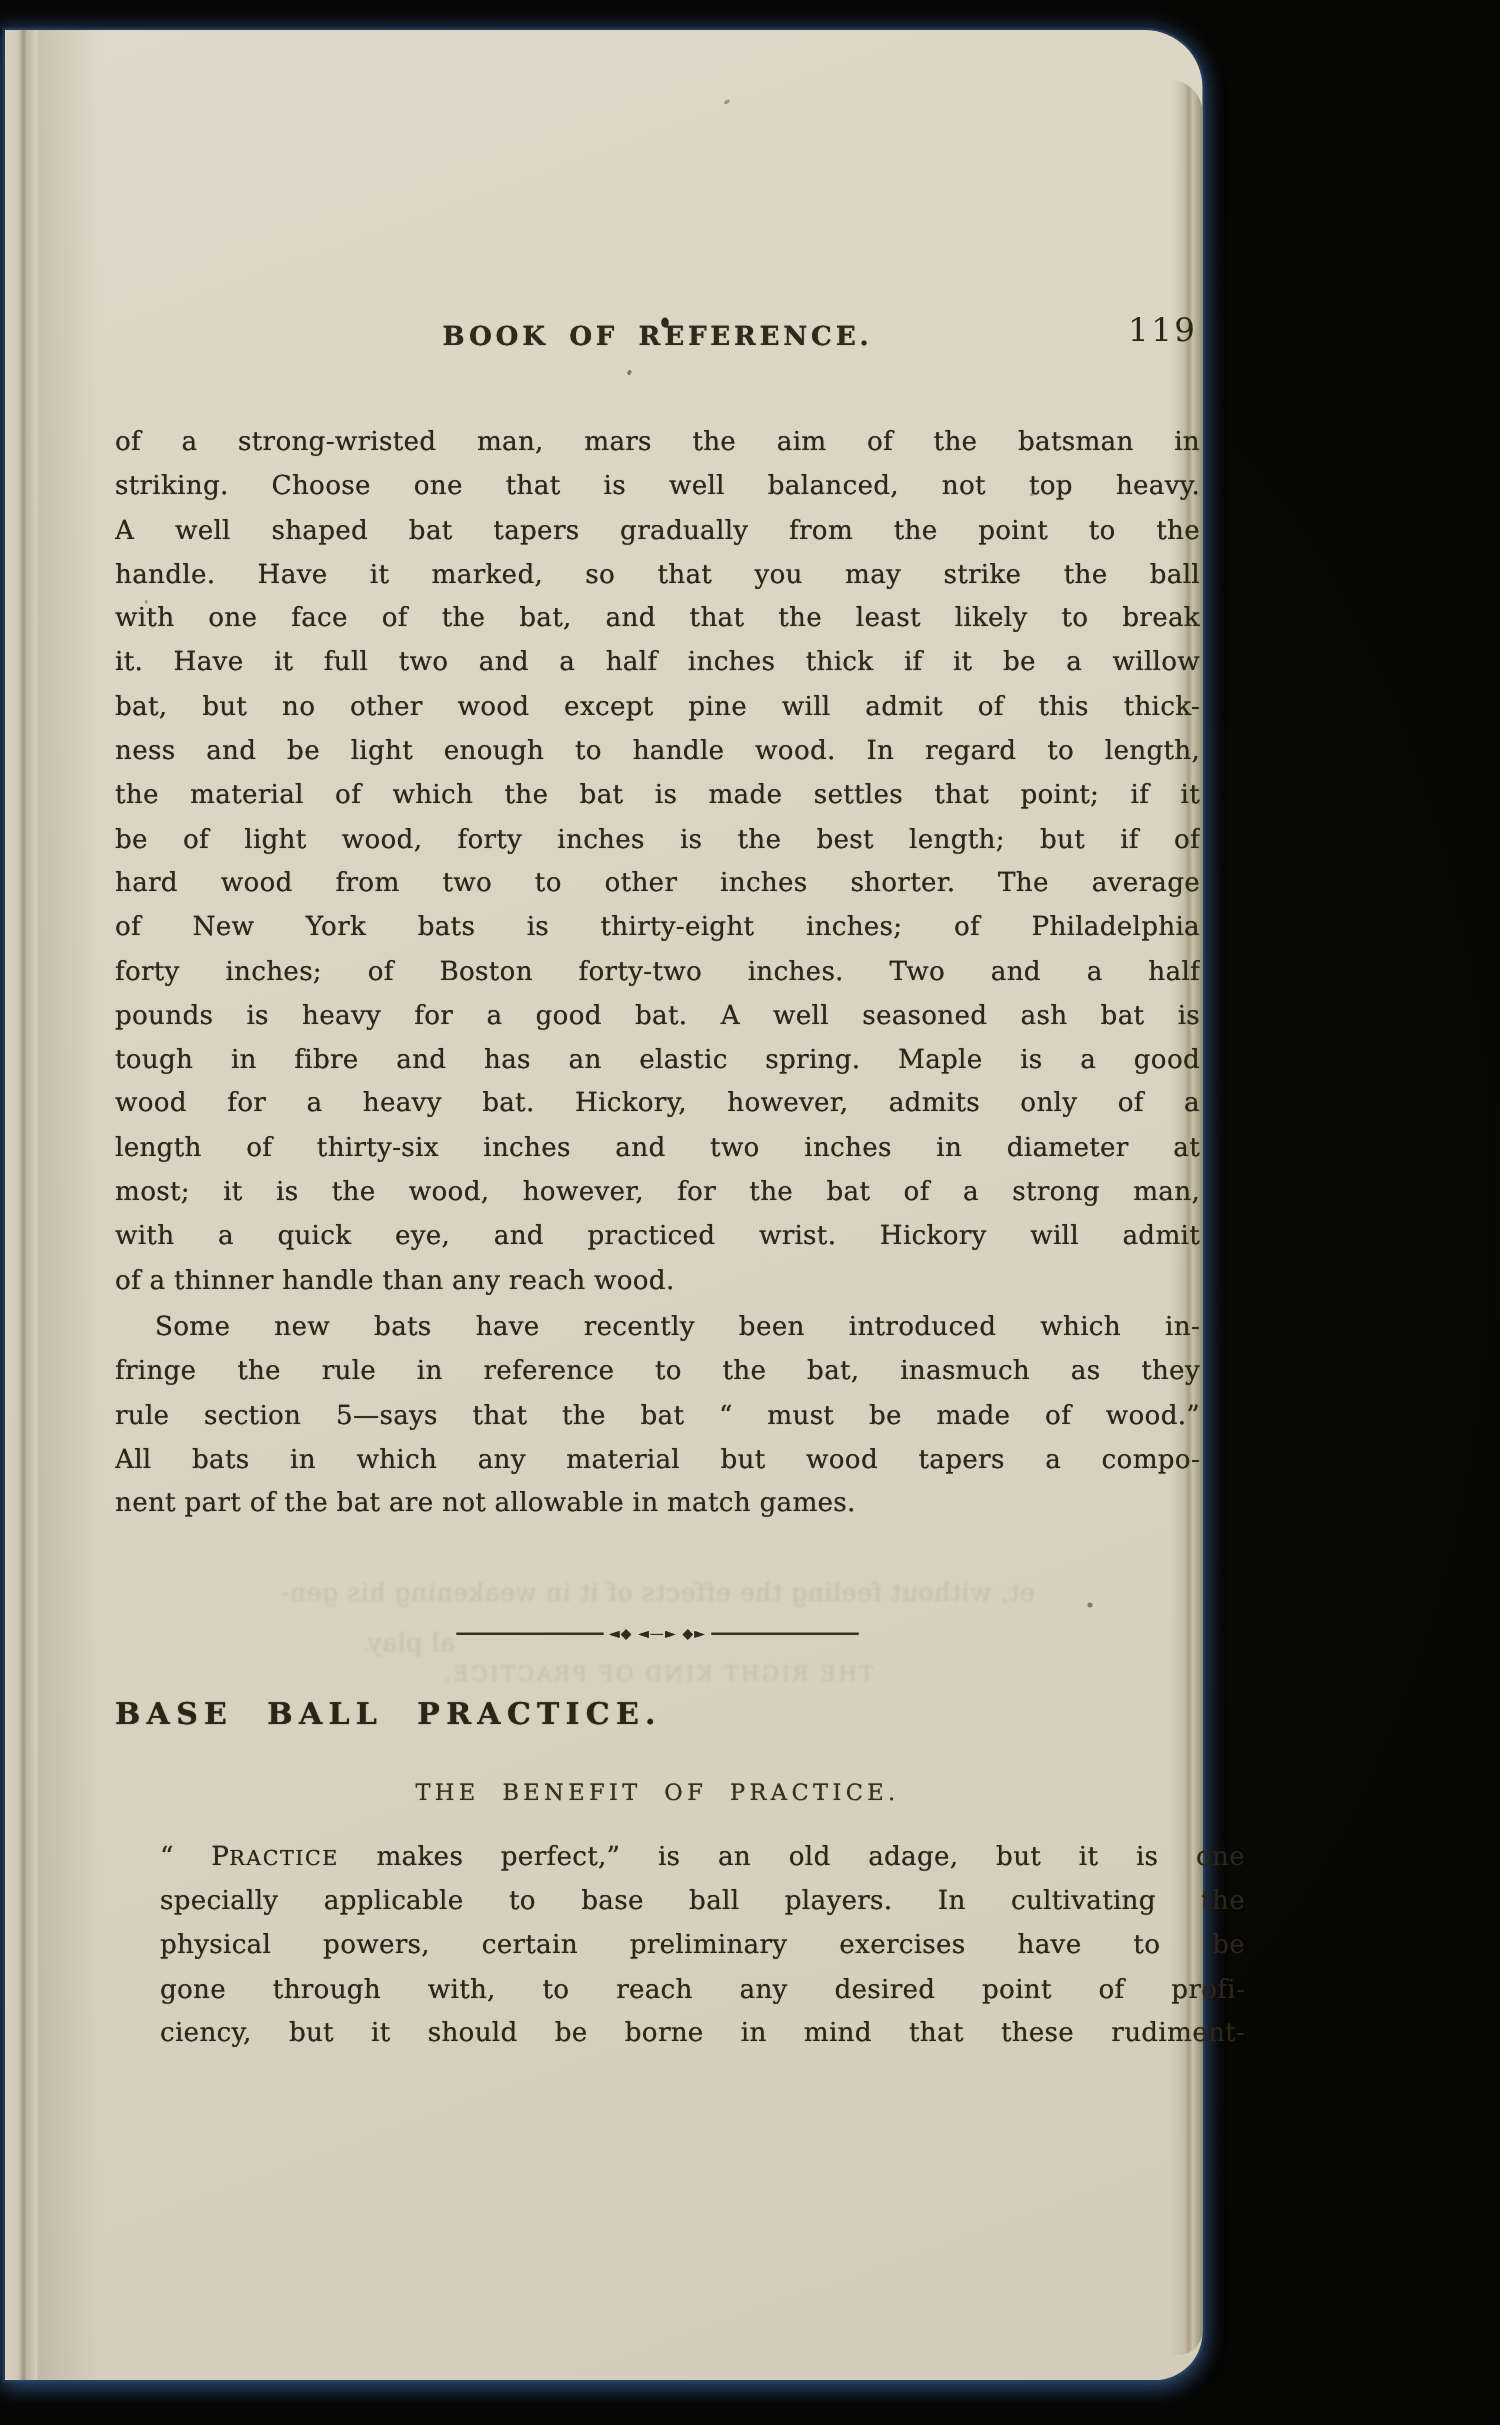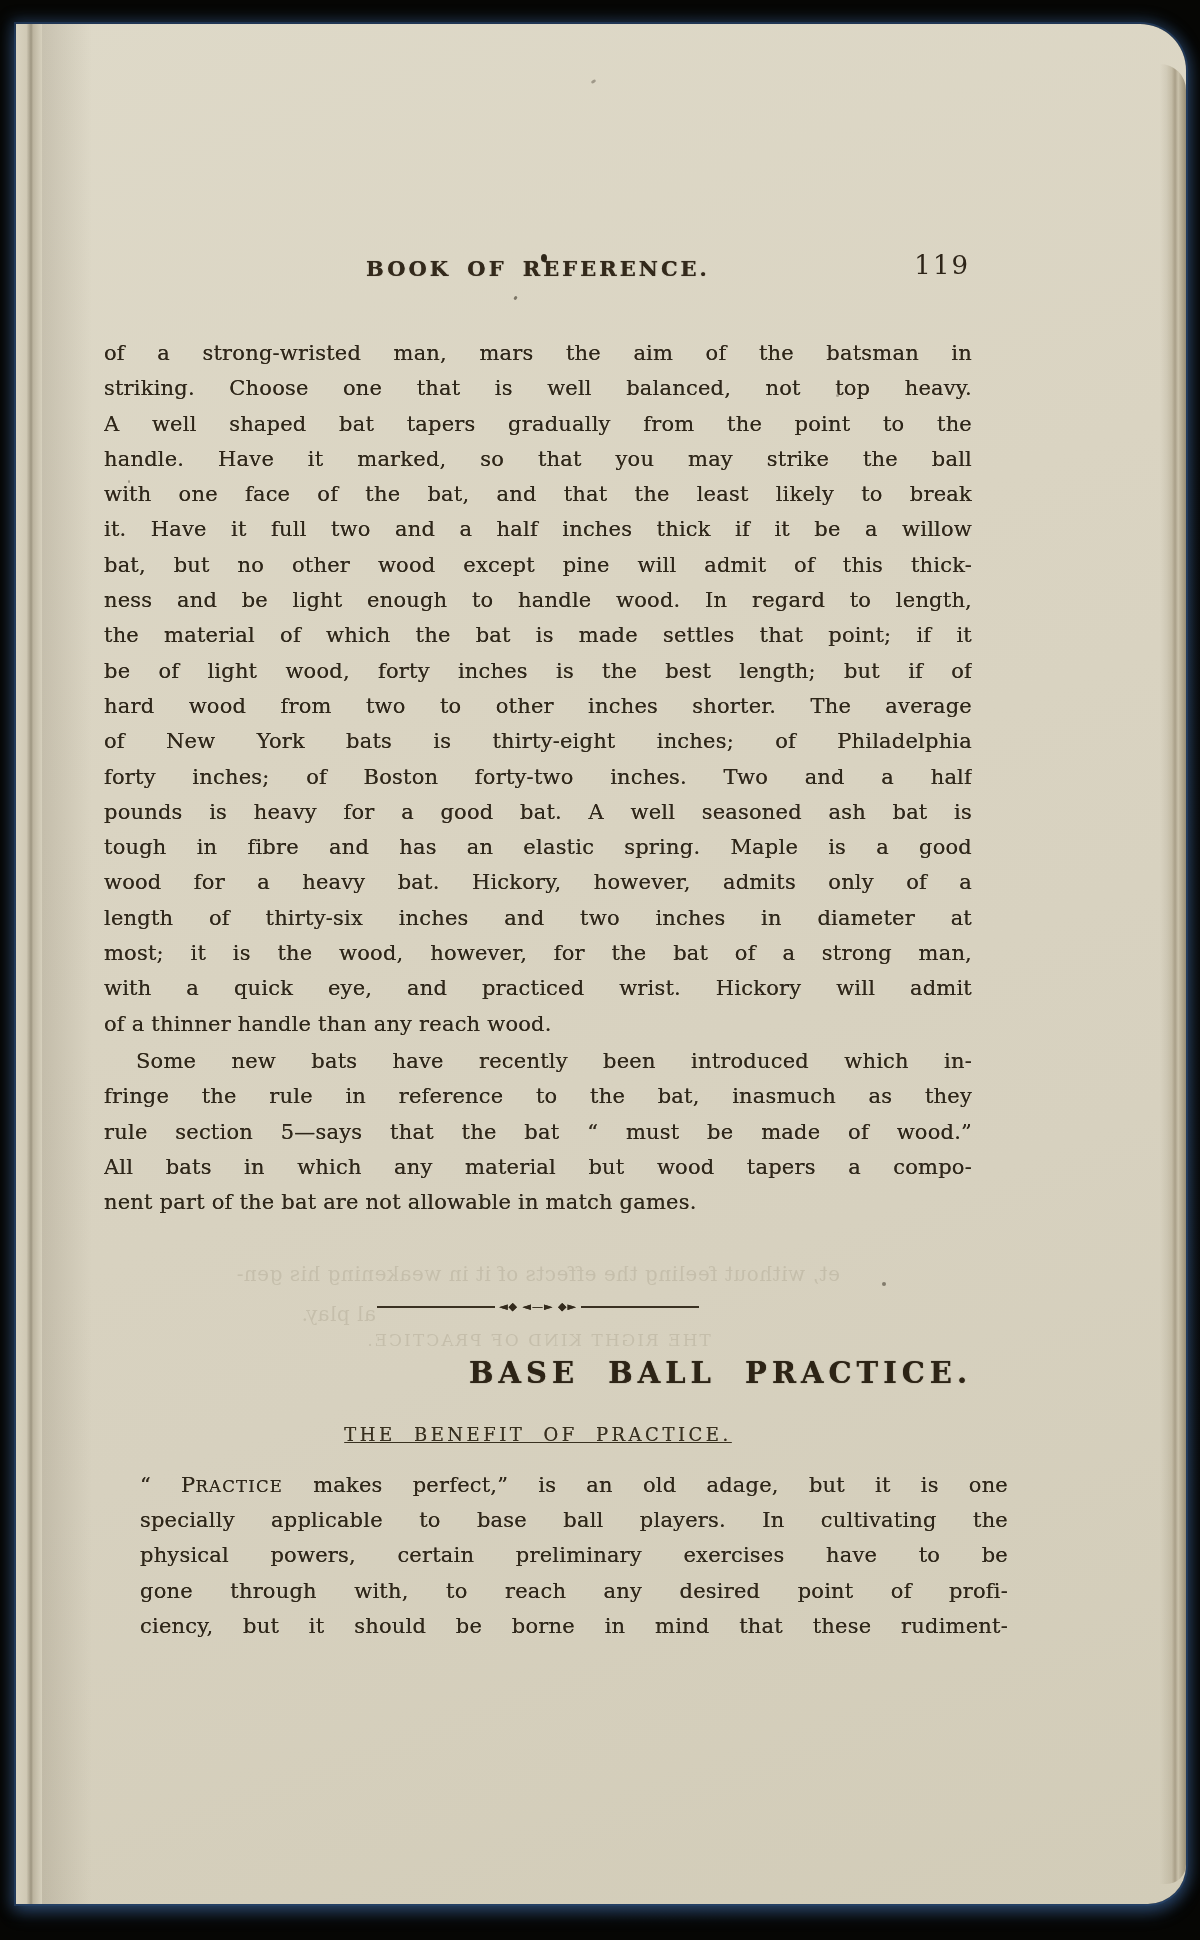--- a/index.html
+++ b/index.html
@@ -7,21 +7,21 @@
     width:1200px;height:1940px;
     background:#070705;
     overflow:hidden;
     font-family:"DejaVu Serif","Liberation Serif",serif;
     position:relative;
   }
   .photo-bg{position:absolute;inset:0;background:
     radial-gradient(ellipse at 55% 50%, #0b0b09 0%, #060604 70%);}
   
   .page{
-    position:absolute;left:16px;top:24px;width:1170px;height:1880px;
+    position:absolute;left:4px;top:24px;width:958px;height:1880px;
     background:linear-gradient(160deg,#ded9c8 0%,#dad4c2 35%,#d7d1bf 65%,#d2ccb8 100%);
     border-radius:0 46px 38px 0;
     box-shadow:0 0 0 2px rgba(40,70,110,.55), 0 0 14px 5px rgba(70,115,175,.35),
                0 8px 18px rgba(60,105,165,.45);
   }
   
   .gutter{
     position:absolute;left:0;top:0;width:26px;height:100%;
     background:linear-gradient(90deg,#d8d2bf 0%,#cfc8b4 40%,#978f7a 58%,#b9b19c 66%,#d6d0bd 100%);
     opacity:.9;
@@ -67,29 +67,28 @@
   
   .divider{
     position:absolute;left:88px;top:1276px;width:868px;height:14px;
     display:flex;align-items:center;justify-content:center;color:#352c1e;
   }
   .divider .rule{width:118px;height:0;border-top:2px solid #3a3122;}
   .divider .orn{font-size:11px;letter-spacing:1px;padding:0 4px;line-height:10px;
     color:#342b1d;text-shadow:0 0 .5px #342b1d;}
   
   .section-title{
-    position:absolute;left:88px;top:1332px;width:868px;text-align:right;
-    font-size:29px;font-weight:bold;letter-spacing:5px;word-spacing:14px;
+    position:absolute;left:88px;top:1332px;width:868px;text-align:left;
+    font-size:24px;font-weight:bold;letter-spacing:5px;word-spacing:14px;
     color:#2d2416;text-shadow:0 0 .9px rgba(40,30,18,.85);
   }
   .section-subtitle{
     position:absolute;left:88px;top:1400px;width:868px;text-align:center;
     font-size:18px;letter-spacing:3.5px;word-spacing:9px;color:#38301f;
     text-shadow:0 0 .6px rgba(50,40,25,.7);
-    text-decoration:underline;
   }
   
   .ghost{
     position:absolute;transform:scaleX(-1);color:#776e55;opacity:.18;
     filter:blur(.7px);font-size:20px;letter-spacing:.5px;pointer-events:none;
   }
   .ghost1{left:88px;top:1238px;width:868px;text-align:center;}
   .ghost2{left:60px;top:1278px;width:300px;text-align:left;}
   .ghost3{left:88px;top:1306px;width:868px;text-align:center;font-size:17px;letter-spacing:2px;}
   

